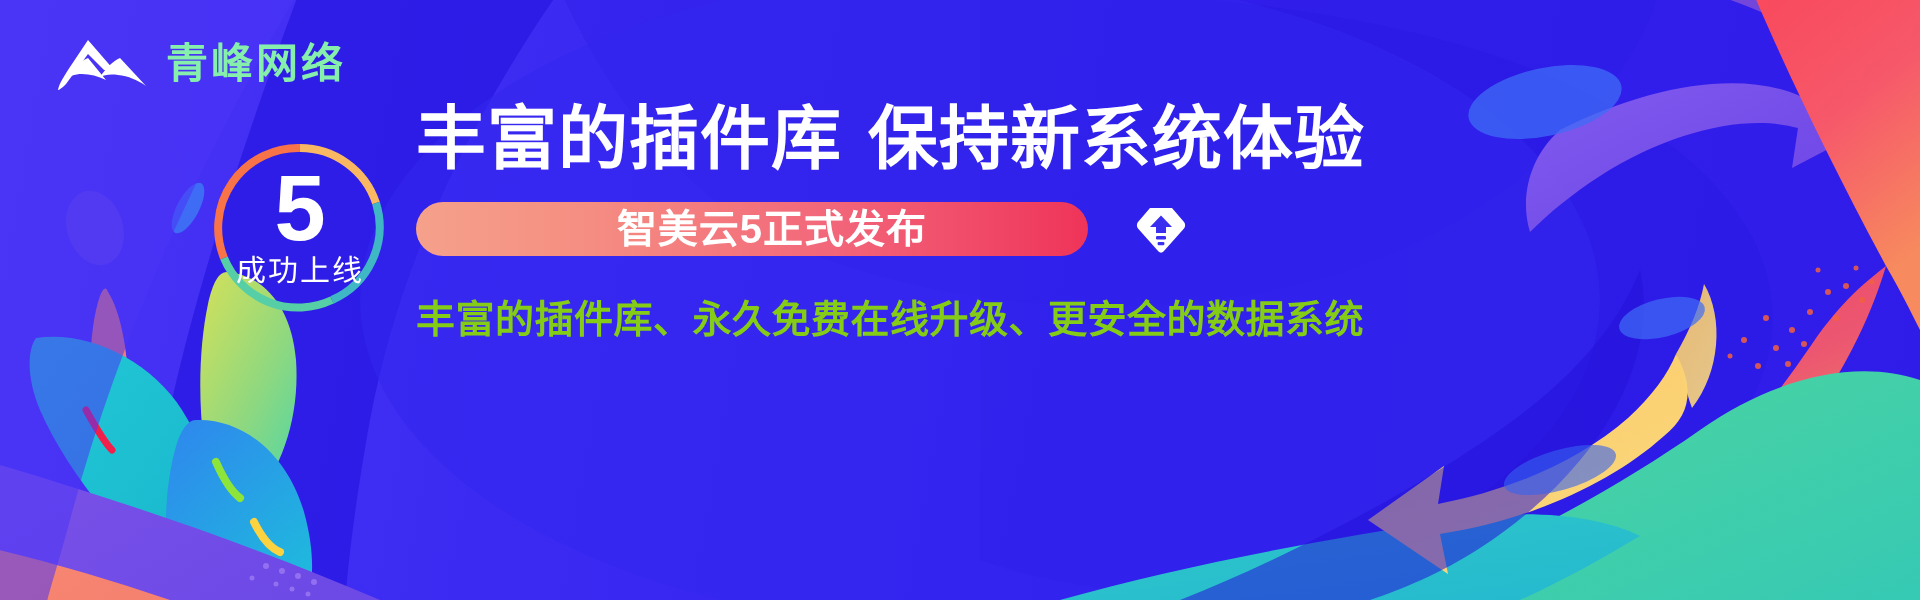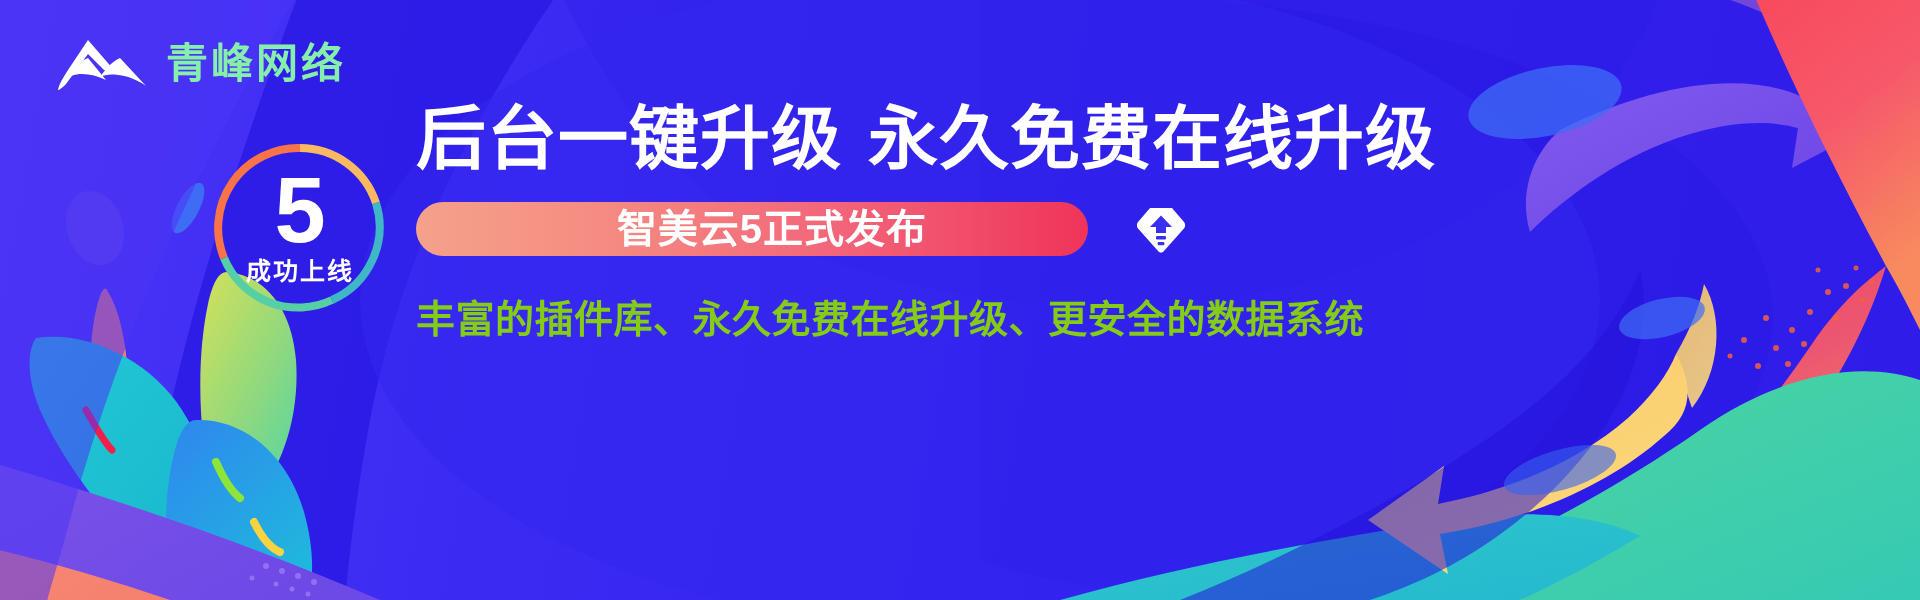--- a/index.html
+++ b/index.html
@@ -76,22 +76,22 @@
   .ring-number {
     color: #ffffff;
     font-size: 92px;
     font-weight: 700;
     line-height: 0.92;
     letter-spacing: 0px;
     margin-top: -4px;
   }
   .ring-label {
     color: #ffffff;
-    font-size: 25px;
-    font-weight: 700;
+    font-size: 30px;
+    font-weight: 400;
     letter-spacing: 2px;
     line-height: 1;
     margin-top: 6px;
   }
 
   
   .content {
     position: absolute;
     left: 416px;
     top: 104px;
@@ -323,21 +323,21 @@
       <path d="M120,160 A80,80 0 0 1 12,118" fill="none" stroke="#56cfa6" stroke-width="8" stroke-linecap="butt"></path>
     </svg>
     <div class="ring-inner">
       <span class="ring-number">5</span>
       <span class="ring-label">成功上线</span>
     </div>
   </div>
 
   <div class="content">
 
-    <h1 class="headline"><span>后台一键升级</span><span class="gap"></span><span>永久免费在线升级</span></h1>
+    <h1 class="headline"><span>丰富的插件库</span><span class="gap"></span><span>保持新系统体验</span></h1>
 
     <div class="pill-row">
       <div class="pill">
         <span class="pill-text">智美云5正式发布</span>
       </div>
       <svg class="upgrade-icon" viewBox="0 0 54 54">
         <path d="M16,6 L38,6 L50,20 C51.5,22 51.5,24.5 50,26.5 L29.5,49.5 C28.2,51 25.8,51 24.5,49.5
                  L4,26.5 C2.5,24.5 2.5,22 4,20 Z" fill="#ffffff"></path>
         <path d="M27,13.5 L38,25 L32,25 L32,31 L22,31 L22,25 L16,25 Z" fill="#3a2ef0"></path>
         <rect x="22" y="34" width="10" height="3.6" rx="1.3" fill="#3a2ef0"></rect>

